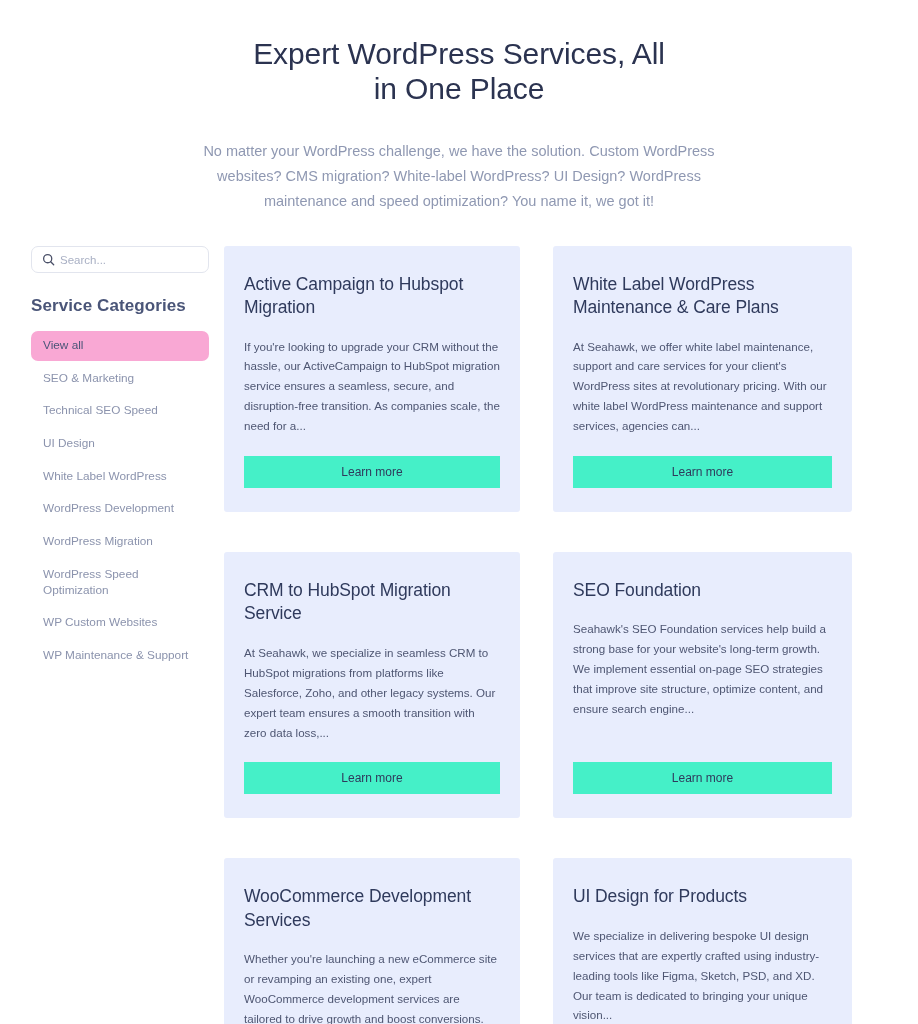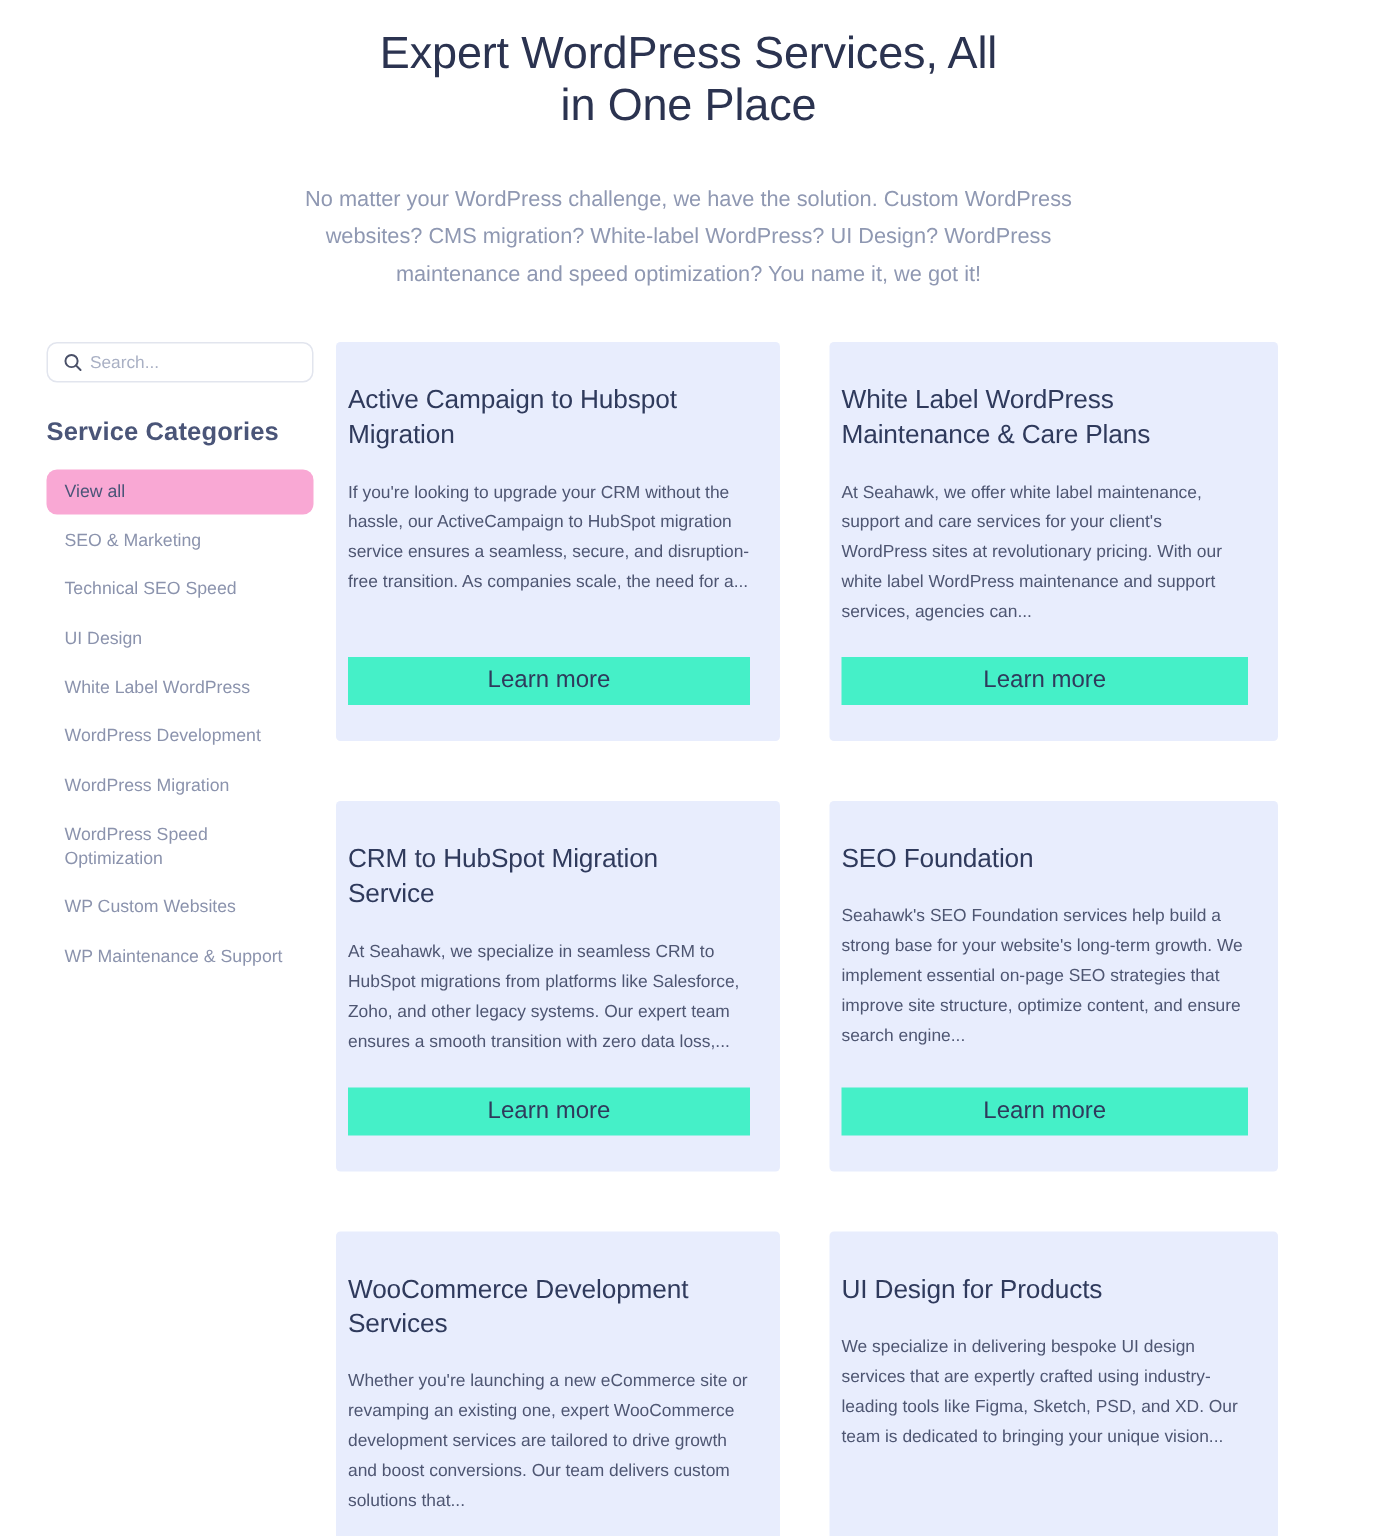--- a/index.html
+++ b/index.html
@@ -6,21 +6,21 @@
   html, body {
     width: 918px;
     height: 1024px;
     background: #ffffff;
     font-family: "Liberation Sans", sans-serif;
     overflow: hidden;
   }
   .page { position: relative; width: 918px; height: 1024px; }
 
   
-  .hero { padding-top: 18px; text-align: center; }
+  .hero { padding-top: 18px; text-align: center; margin-top: 18px; }
   .hero-title {
     font-size: 30px;
     line-height: 1.18;
     font-weight: 500;
     color: #2b3350;
     letter-spacing: -0.1px;
     max-width: 430px;
     margin: 0 auto;
   }
   .hero-sub {
@@ -90,21 +90,21 @@
   .grid {
     display: grid;
     grid-template-columns: 296px 299px;
     column-gap: 33px;
     row-gap: 40px;
     margin-left: 12px;
   }
   .card {
     background: #e8edfd;
     border-radius: 3px;
-    padding: 27px 20px 24px 8px;
+    padding: 27px 20px 24px 20px;
     display: flex;
     flex-direction: column;
   }
   .card-title {
     font-size: 17.5px;
     line-height: 1.33;
     font-weight: 400;
     color: #2f3a5c;
     letter-spacing: -0.1px;
   }
@@ -118,21 +118,21 @@
   .card-btn {
     margin-top: 20px;
     display: block;
     width: 100%;
     height: 32px;
     background: #45f0c8;
     border: 0;
     border-radius: 0;
     color: #2f3a5c;
     font-family: "Liberation Sans", sans-serif;
-    font-size: 16px;
+    font-size: 12px;
     cursor: pointer;
   }
 </style>
 </head>
 <body>
 
 <div class="page">
 
   <div class="hero">
     <h1 class="hero-title">Expert WordPress Services, All in One Place</h1>

